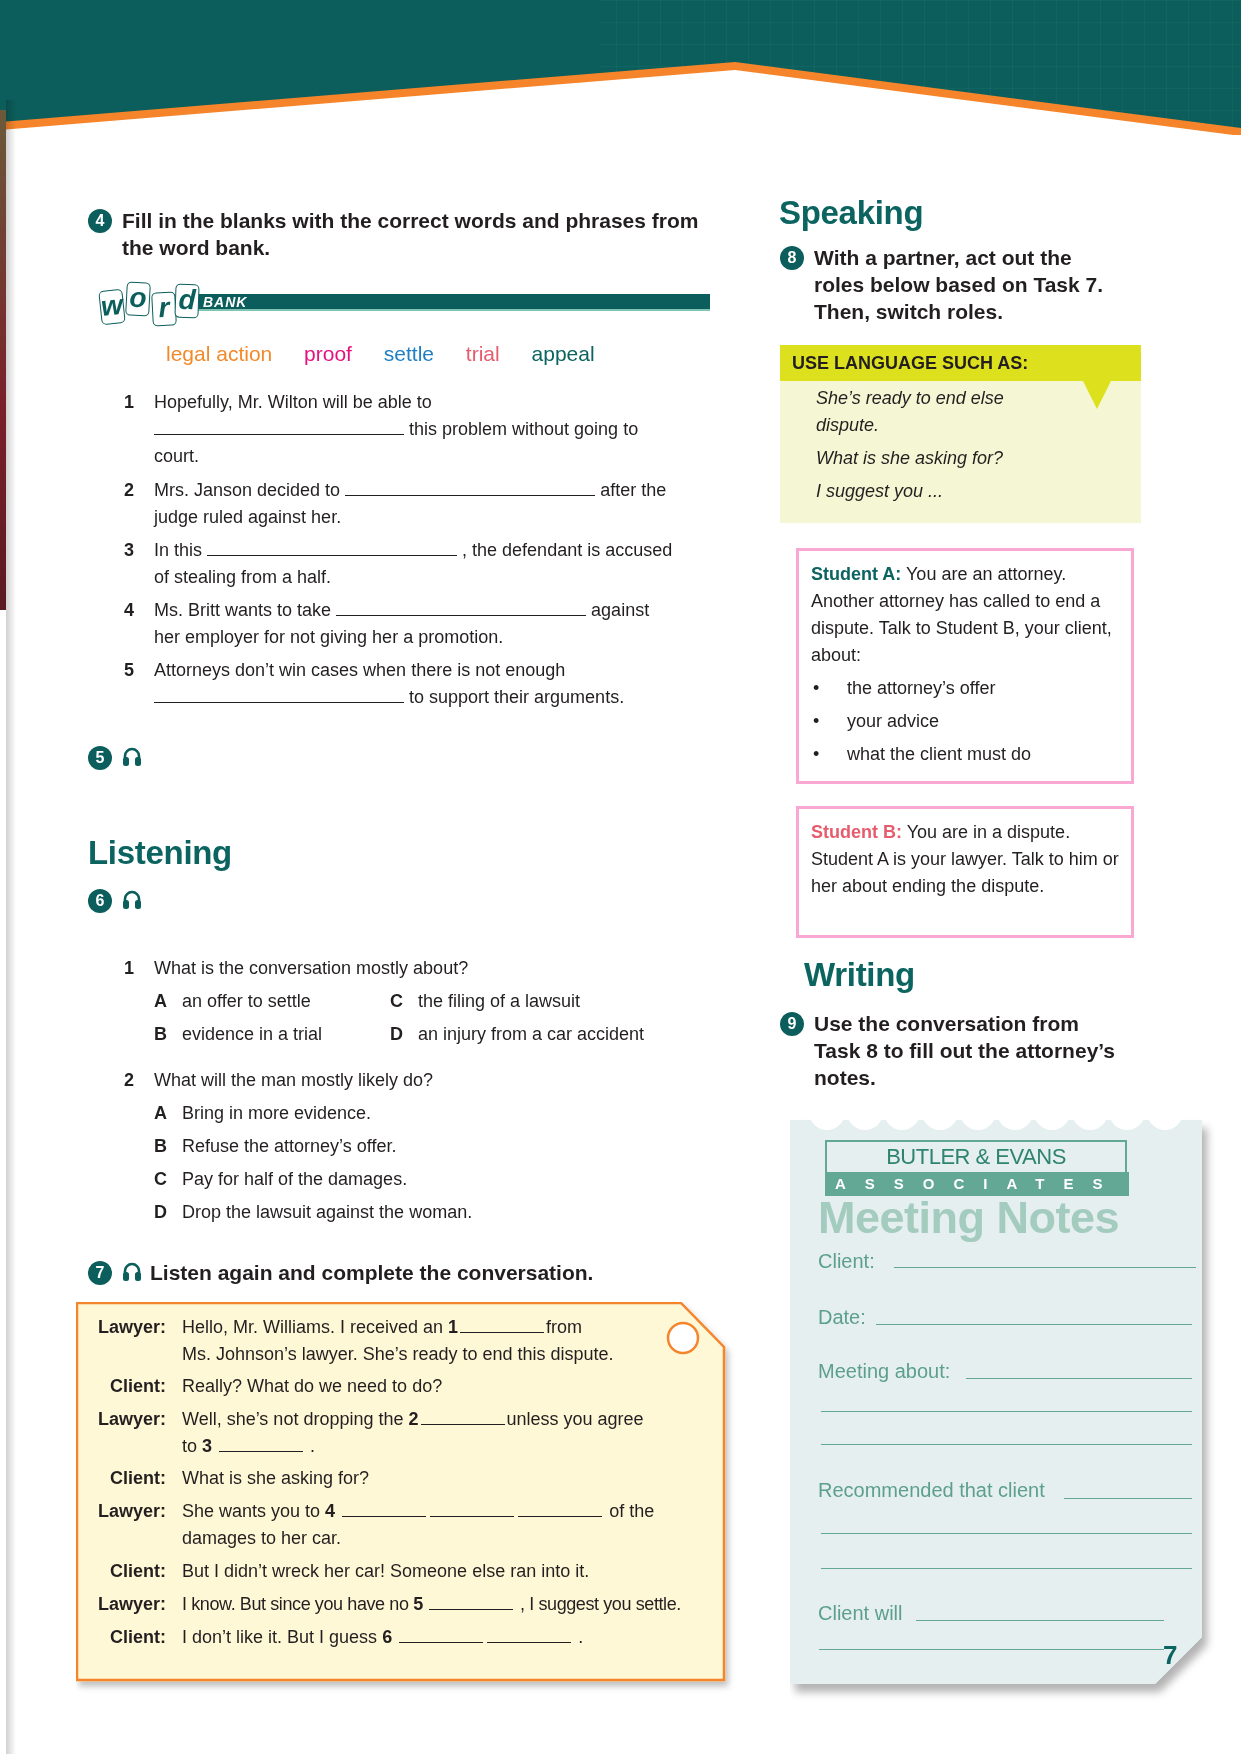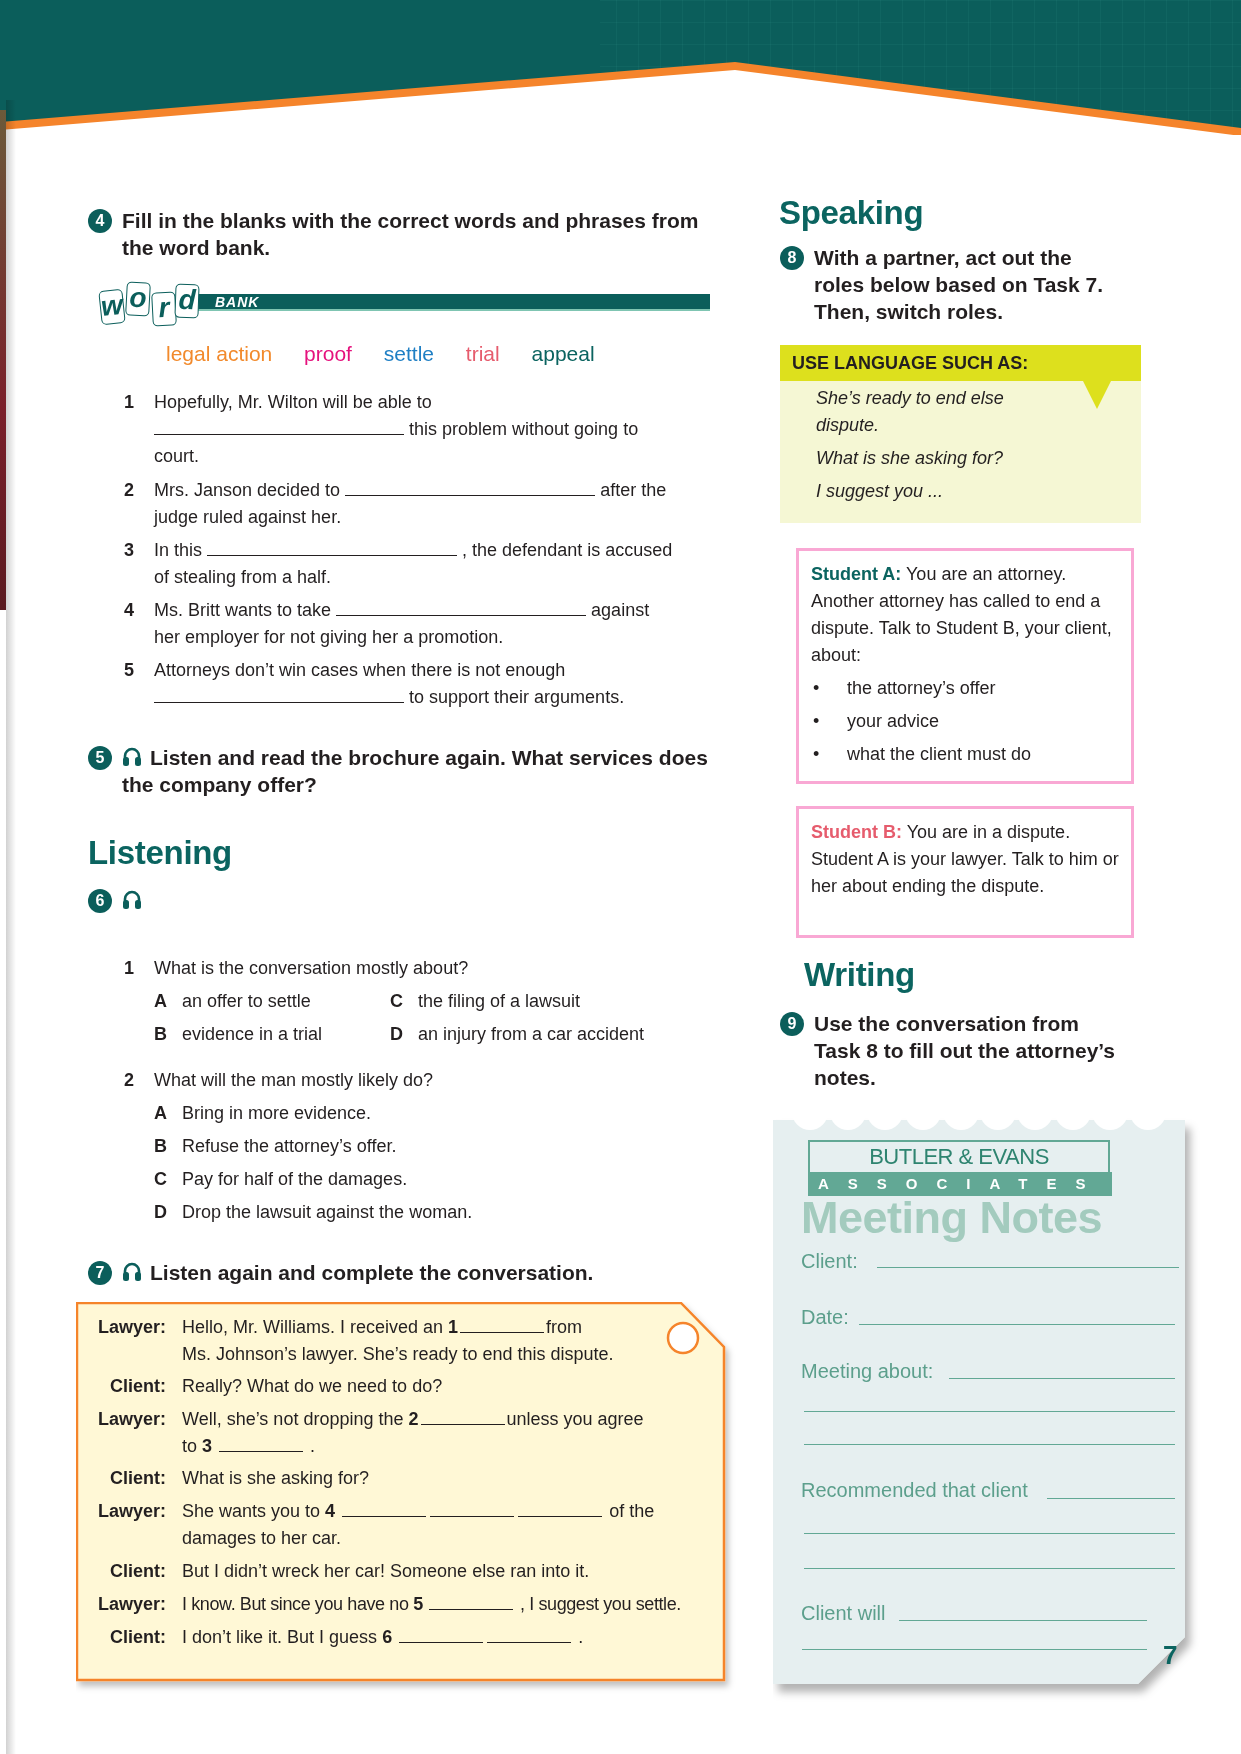--- a/index.html
+++ b/index.html
@@ -18,21 +18,21 @@
   .task .num { position: absolute; left: 0; top: 2px; width: 24px; height: 24px; border-radius: 50%;
     background: #0b5e5b; color: #fff; font-size: 16px; line-height: 24px; text-align: center; font-weight: bold; }
   .task .txt { display: block; padding-left: 34px; }
   .task .hp { display: inline-block; width: 20px; height: 22px; vertical-align: -3px; margin-right: 8px; }
 
   .section-title { position: absolute; font-weight: bold; font-size: 33px; color: #0b6460; letter-spacing: -0.3px; }
 
   
   .wb-bar { position: absolute; left: 196px; top: 294px; width: 514px; height: 17px; background: #0b5e5b;
     border-bottom: 2px solid #7fc5b2; }
-  .wb-bank { position: absolute; left: 203px; top: 294px; font-size: 14px; font-weight: bold; font-style: italic; color: #fff; letter-spacing: 1px; margin-left: 12px; }
+  .wb-bank { position: absolute; left: 203px; top: 294px; font-size: 14px; font-weight: bold; font-style: italic; color: #fff; letter-spacing: 1px; }
   .wb-tile { position: absolute; width: 24px; height: 34px; border: 1.5px solid #0b5e5b; border-radius: 5px; background: #fff;
     color: #0b5e5b; font-weight: bold; font-style: italic; font-size: 28px; line-height: 30px; text-align: center; }
   .wb-words { position: absolute; left: 166px; top: 342px; font-size: 21px; }
   .wb-words span { margin-right: 26px; }
 
   
   .item { position: absolute; font-size: 18px; line-height: 27px; }
   .item .n { position: absolute; left: 0; top: 0; font-weight: bold; }
   .item .t { display: block; padding-left: 30px; }
   .blank { display: inline-block; border-bottom: 1px solid #231f20; height: 18px; vertical-align: baseline; }
@@ -56,21 +56,21 @@
     border-left: 14px solid transparent; border-right: 14px solid transparent; border-top: 28px solid #dde01d; }
   .lang-ex { position: absolute; left: 36px; font-style: italic; font-size: 18px; line-height: 27px; }
 
   .role-box { position: absolute; left: 796px; width: 338px; border: 3px solid #f9a8d4; padding: 10px 12px; font-size: 18px; line-height: 27px; }
   .role-box .lbl { font-weight: bold; }
   .role-box ul { list-style: none; }
   .role-box li { position: relative; padding-left: 36px; line-height: 33px; }
   .role-box li::before { content: "\2022"; position: absolute; left: 2px; top: 0; }
 
   
-  .notes { position: absolute; left: 773px; top: 1112px; width: 412px; height: 572px; }
+  .notes { position: absolute; left: 790px; top: 1112px; width: 412px; height: 572px; }
   .notes-bg { position: absolute; left: 0; top: 0; }
   .firm-box { position: absolute; left: 35px; top: 28px; width: 302px; height: 56px; }
   .firm-top { position: absolute; left: 0; top: 0; width: 302px; height: 34px; border: 2.5px solid #62a895; background: transparent;
     font-size: 22px; color: #2e8470; text-align: center; line-height: 30px; letter-spacing: -0.5px; }
   .firm-bot { position: absolute; left: 0; top: 32px; width: 304px; height: 24px; background: #62a895; color: #fff;
     font-weight: bold; font-size: 15px; line-height: 24px; letter-spacing: 19px; padding-left: 10px; white-space: nowrap; }
   .notes-title { position: absolute; left: 28px; top: 80px; font-size: 45px; font-weight: bold; color: #a3cbbe; letter-spacing: -0.5px; }
   .nlabel { position: absolute; font-size: 20px; color: #5c9f8c; }
   .nline { position: absolute; height: 1px; border-bottom: 1.5px solid #62a895; }
 
@@ -159,21 +159,21 @@
   </span>
 </div>
 
 <div class="task" style="left:88px; top:744px; width:620px;">
   <span class="num">5</span>
   <span class="txt">
     <svg class="hp" viewBox="0 0 20 22">
         <path d="M3 12 V10 A7 7 0 0 1 17 10 V12" fill="none" stroke="#0b5e5b" stroke-width="2.6"></path>
         <rect x="1" y="11" width="6" height="9" rx="2.5" fill="#0b5e5b"></rect>
         <rect x="13" y="11" width="6" height="9" rx="2.5" fill="#0b5e5b"></rect>
-      </svg><span>Listen and read the brochure again. What services does the company offer?</span>
+      </svg>
   </span>
 </div>
 
 <div class="section-title" style="left:88px; top:834px;">Listening</div>
 
 <div class="task" style="left:88px; top:887px; width:620px;">
   <span class="num">6</span>
   <span class="txt">
     <svg class="hp" viewBox="0 0 20 22">
         <path d="M3 12 V10 A7 7 0 0 1 17 10 V12" fill="none" stroke="#0b5e5b" stroke-width="2.6"></path>

